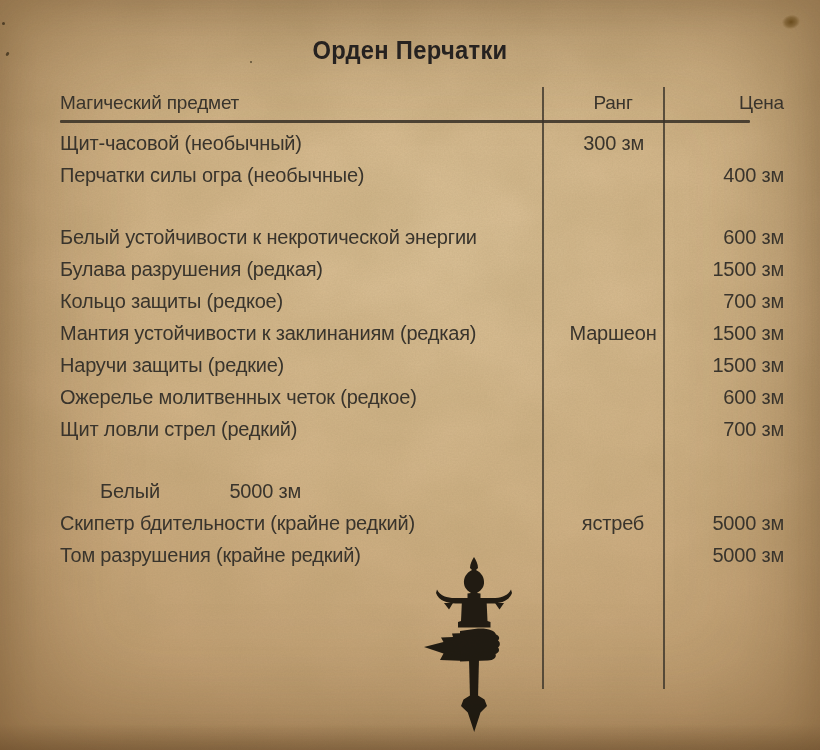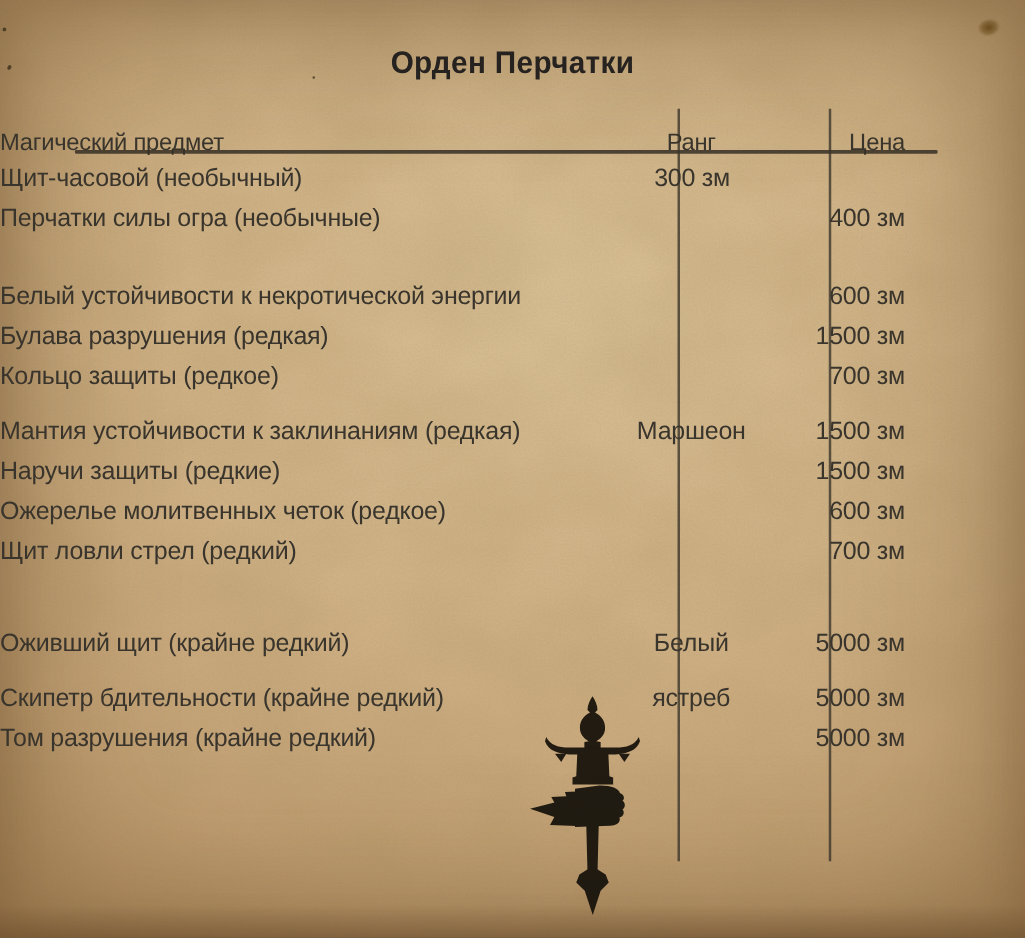--- a/index.html
+++ b/index.html
@@ -37,24 +37,24 @@
   .table{position:absolute;left:0;top:0;width:820px;height:750px;z-index:4;color:#39342c;}
   .hrow{position:absolute;left:0;top:85px;width:820px;display:flex;line-height:36px;font-size:19px;letter-spacing:-0.2px;}
   .hrule{position:absolute;left:60px;top:120px;width:690px;height:3px;background:rgba(54,47,37,.85);border-radius:1px;}
   .vline{position:absolute;top:87px;height:602px;width:2px;background:rgba(58,51,41,.78);}
   .vline.v1{left:542px;}
   .vline.v2{left:663px;}
 
   .tbody{position:absolute;left:0;top:127px;width:820px;display:flex;flex-direction:column;}
   .row{display:flex;align-items:flex-start;min-height:32px;font-size:20px;letter-spacing:-0.2px;}
   .spacer{height:30px;}
-  .hrow,.row{box-sizing:border-box;align-items:flex-end;}
+  .hrow,.row{padding-left:60px;box-sizing:border-box;}
   .c-item{width:483px;line-height:32px;}
   .c-item .l{white-space:nowrap;}
-  .c-rank{width:140px;text-align:center;line-height:32px;white-space:nowrap;margin-top:12px;}
+  .c-rank{width:140px;text-align:center;line-height:32px;white-space:nowrap;}
   .c-price{width:87px;text-align:right;line-height:32px;white-space:nowrap;margin-left:14px;}
   .hrow .c-item,.hrow .c-rank,.hrow .c-price{line-height:36px;}
 
   .emblem{position:absolute;left:414px;top:555px;width:115px;height:190px;z-index:5;opacity:.94;}
 </style>
 </head>
 <body>
 
 <div class="stage">
 
@@ -150,23 +150,20 @@
         </div>
         <div class="row">
           <div class="c-item">
             <div class="l">Щит ловли стрел (редкий)</div>
           </div>
           <div class="c-rank"></div>
           <div class="c-price">700 зм</div>
         </div>
         <div class="spacer"></div>
         <div class="row">
-          <div class="c-item">
-            <div class="l">Оживший щит (крайне редкий)</div>
-          </div>
           <div class="c-rank">Белый</div>
           <div class="c-price">5000 зм</div>
         </div>
         <div class="row">
           <div class="c-item">
             <div class="l">Скипетр бдительности (крайне редкий)</div>
           </div>
           <div class="c-rank">ястреб</div>
           <div class="c-price">5000 зм</div>
         </div>

